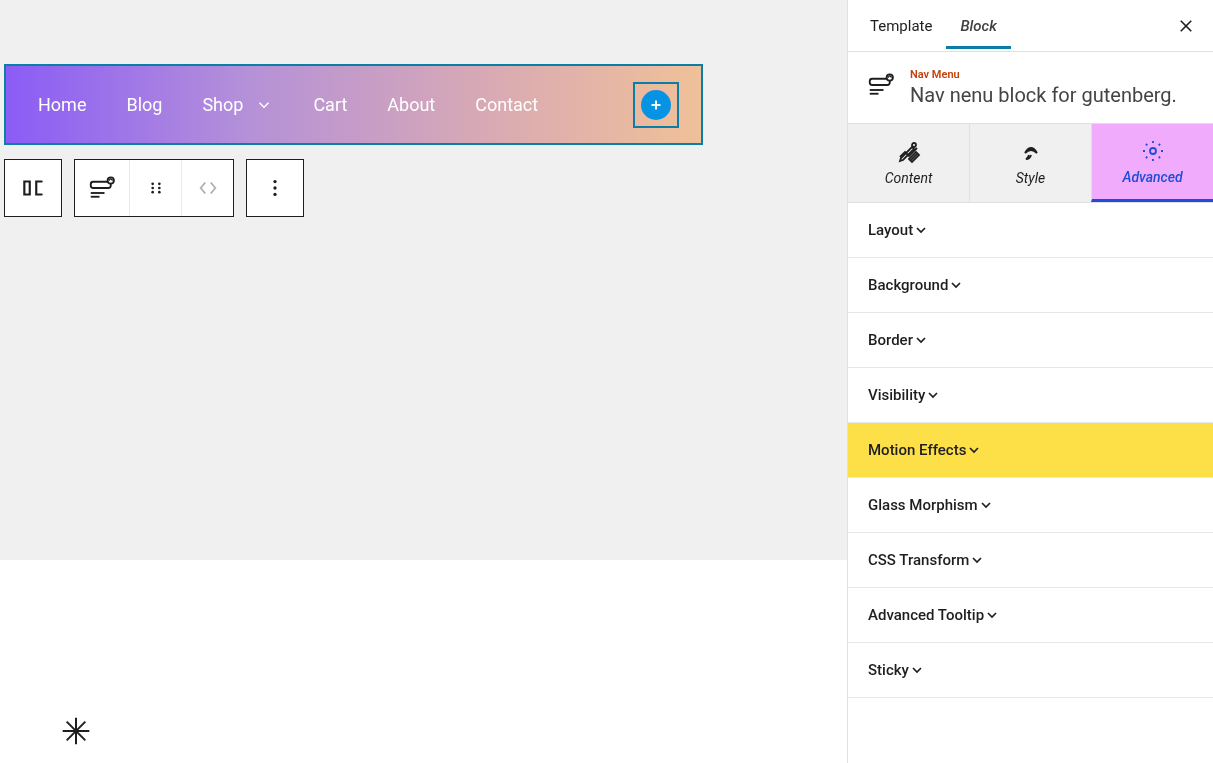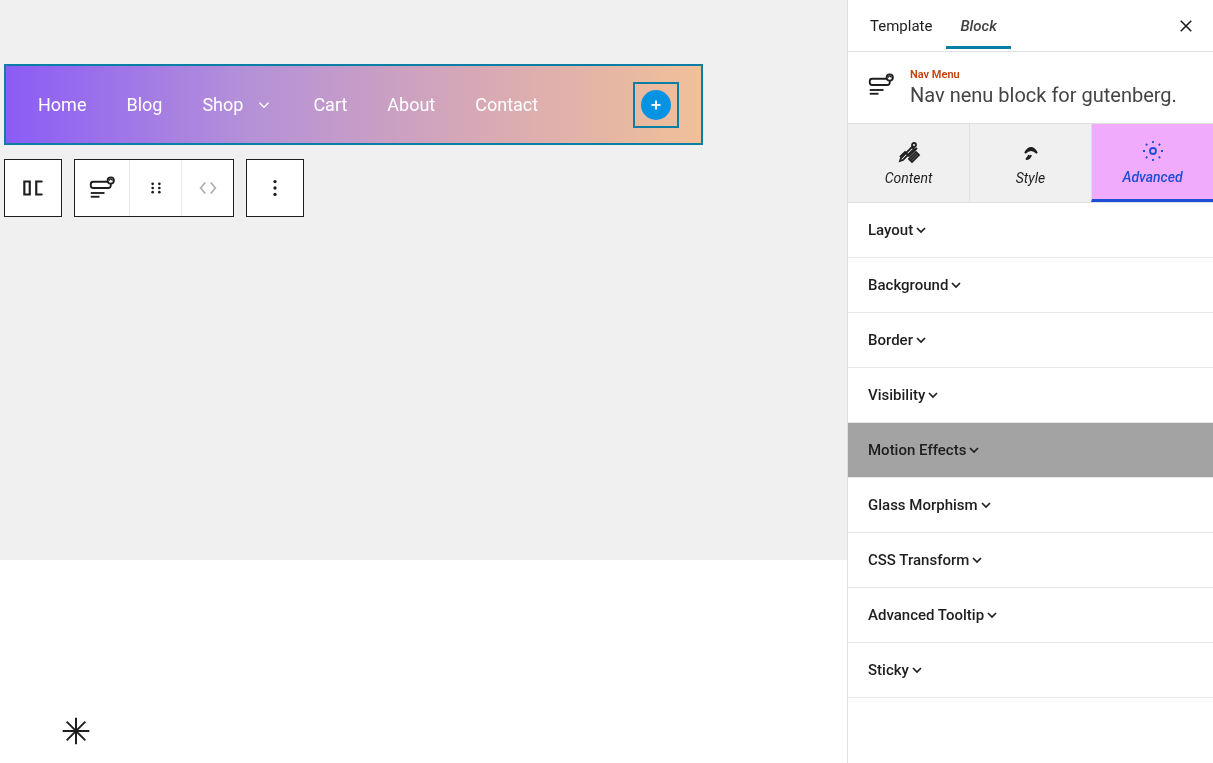--- a/index.html
+++ b/index.html
@@ -201,21 +201,21 @@
       display: flex;
       align-items: center;
       justify-content: flex-start;
       padding: 18px 20px;
       font-size: 15px;
       font-weight: 500;
       color: #1e1e1e;
       border-bottom: 1px solid #e7e7e7;
       cursor: pointer;
     }
-    .panel-item.hovered { background: #a3a3a3; }
+    .panel-item.hovered { background: #fde047; }
 
     svg { display: block; }
   </style>
 </head>
 <body>
 
 <div class="canvas-wrap">
   <div class="canvas-top">
 
     <div class="nav-block">

